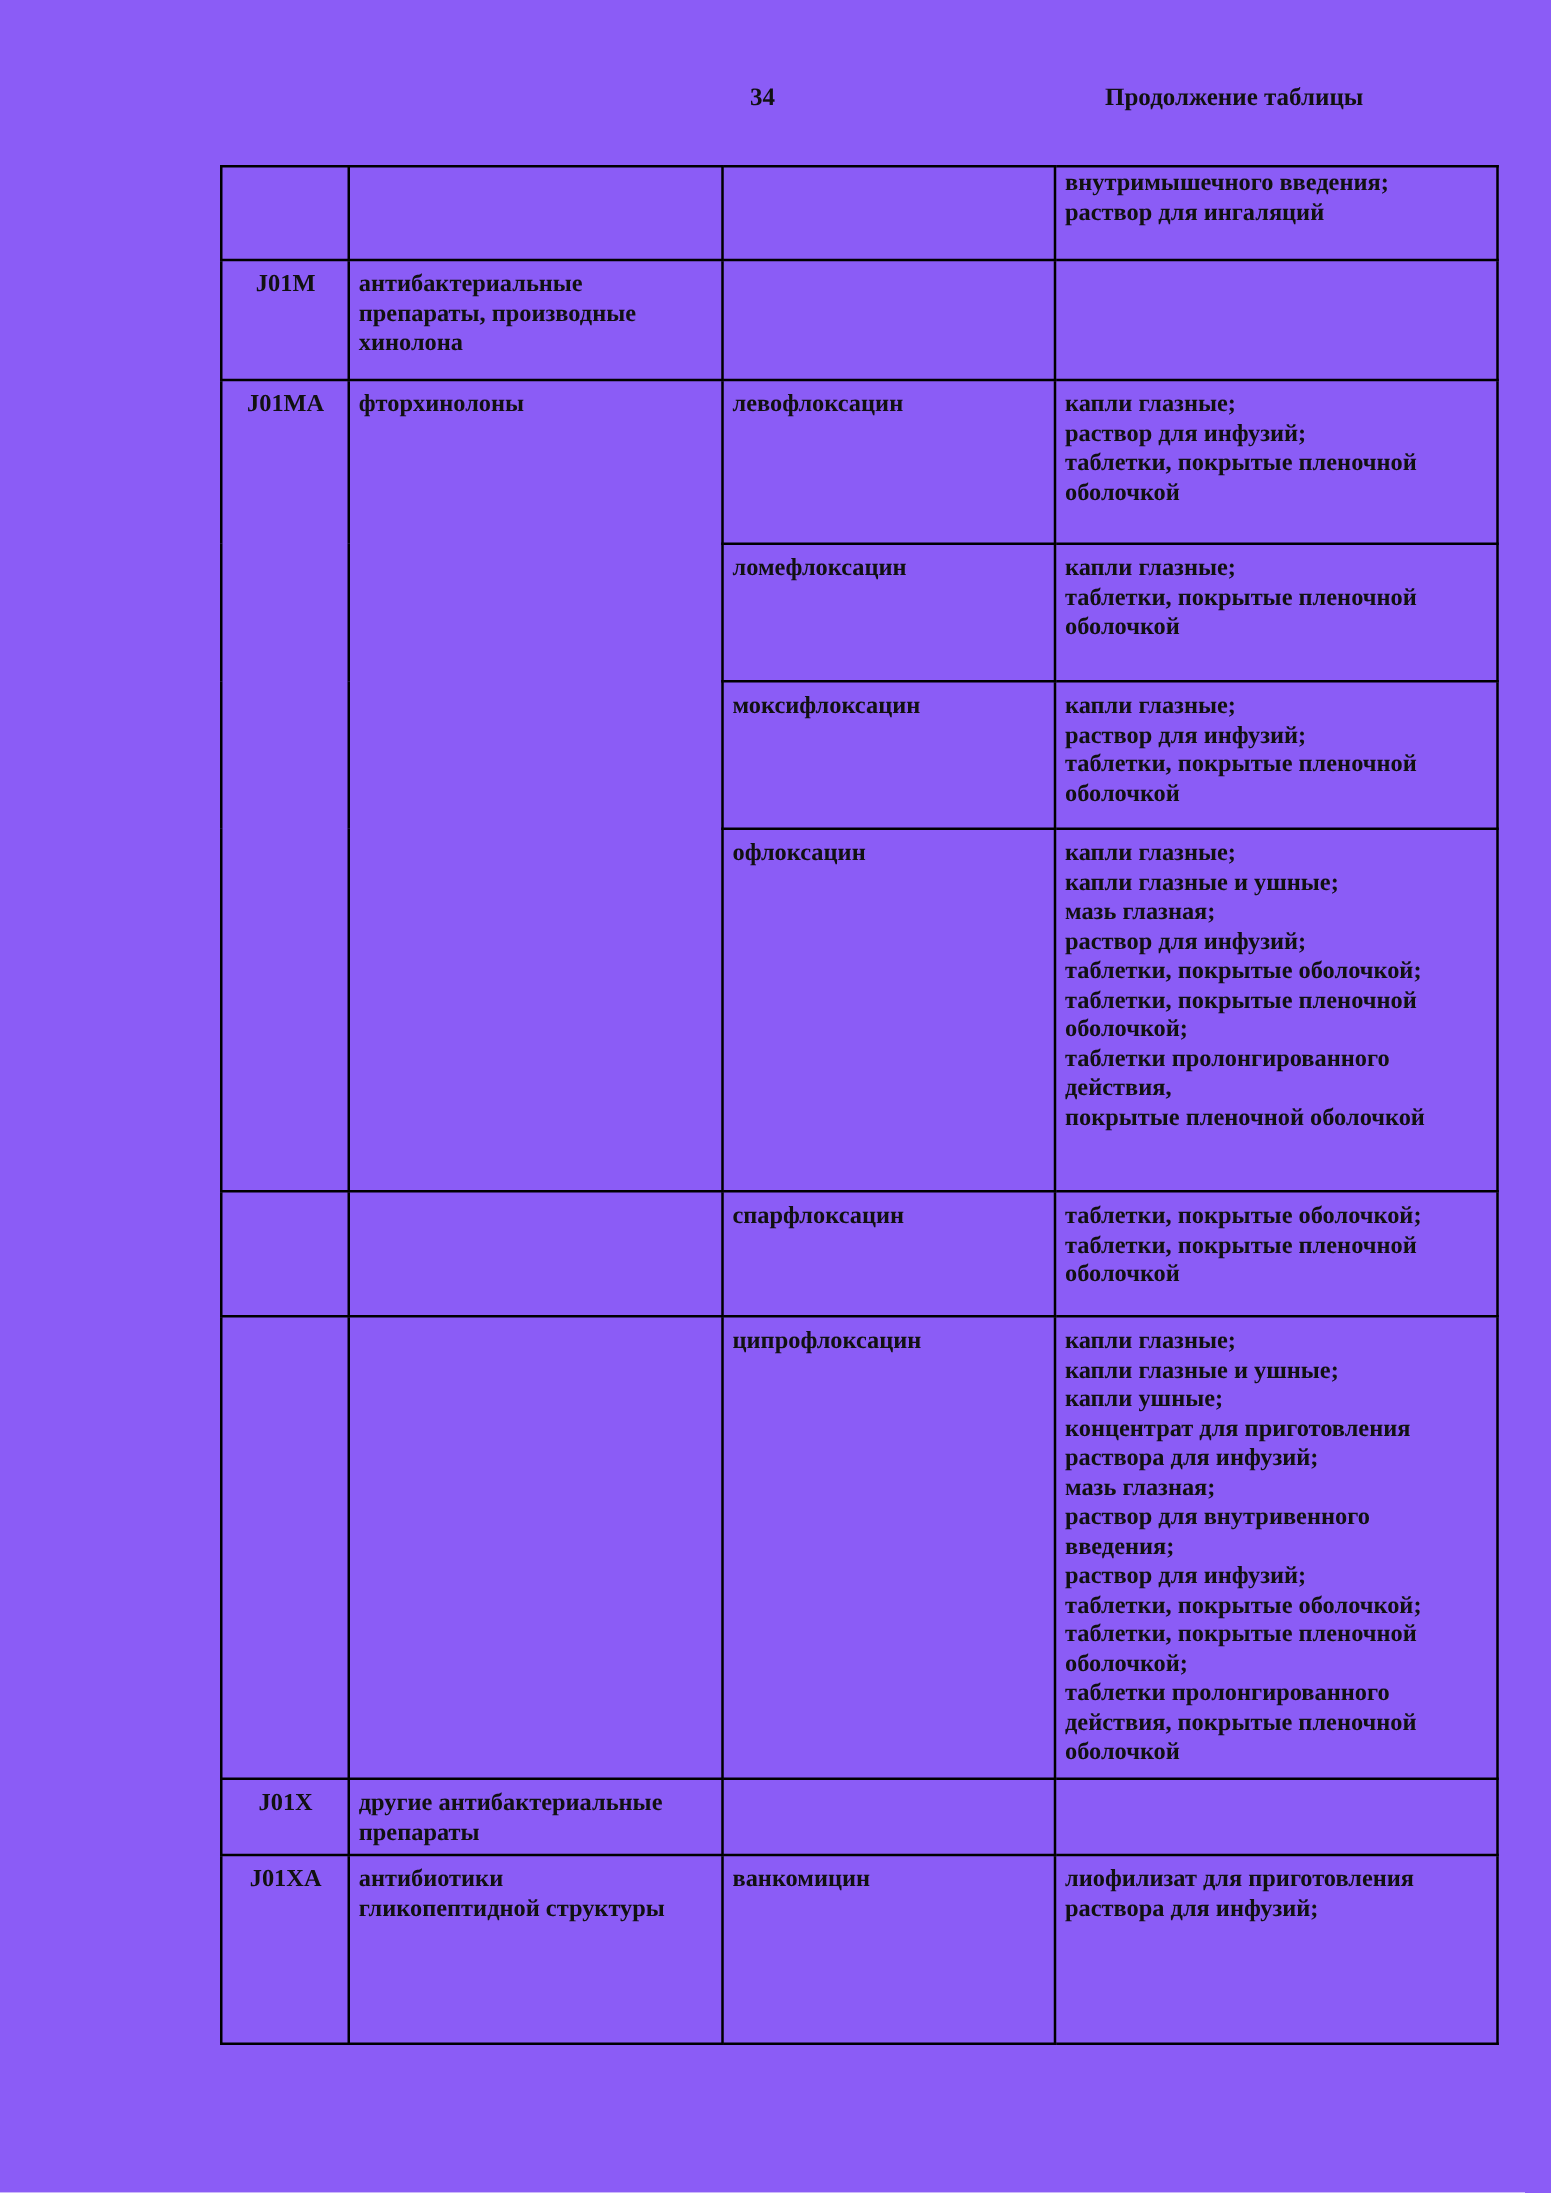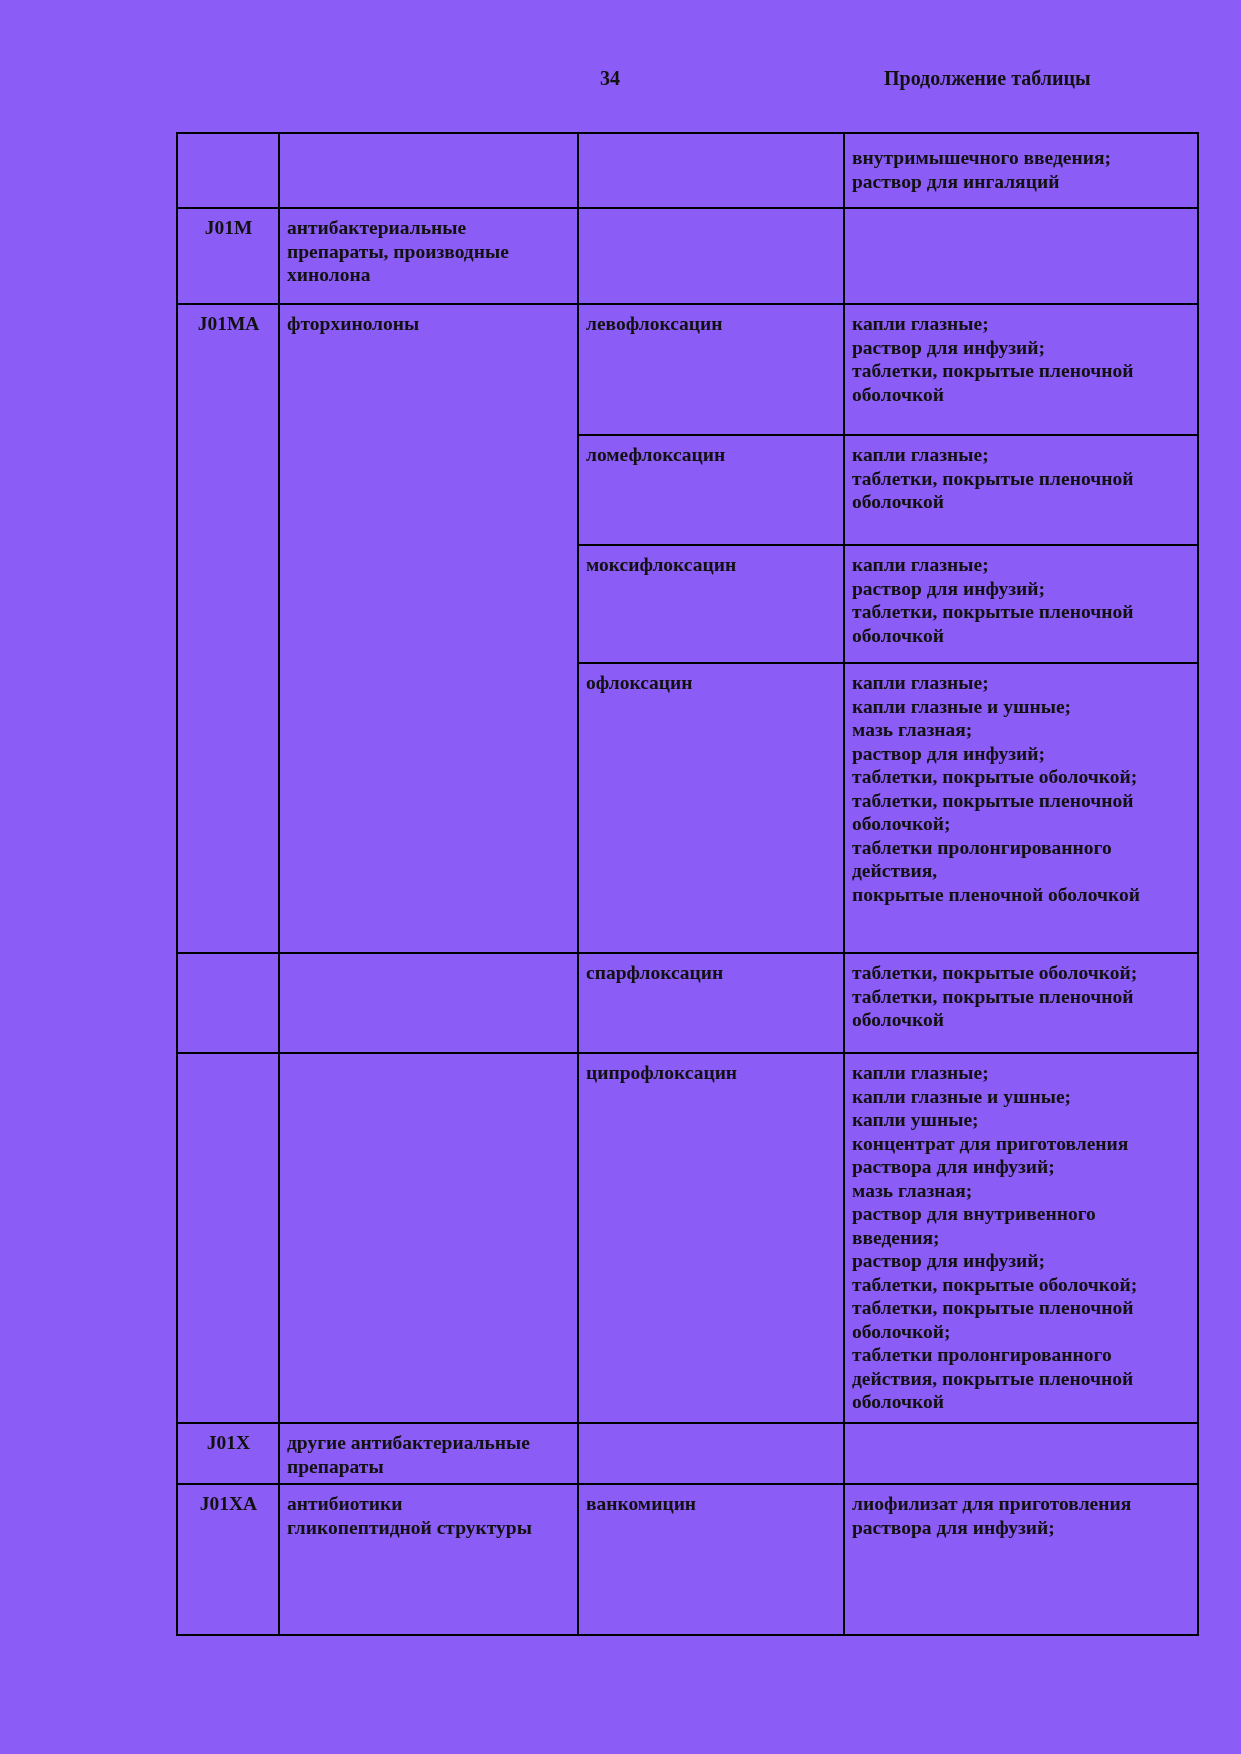--- a/index.html
+++ b/index.html
@@ -42,21 +42,21 @@
   table.drug-table td {
     border: 2px solid #000000;
     vertical-align: top;
     padding: 7px 6px 5px 7px;
     font-size: 19.5px;
     line-height: 23.5px;
     white-space: pre-line;
     overflow: hidden;
   }
   td.code-cell { text-align: center; padding-left: 2px; padding-right: 2px; }
-  tr.row-first td { padding-top: 12px; }
+  tr.row-first td { padding-top: 1px; }
 </style>
 </head>
 <body>
 
 <div class="page">
 
   <div class="page-number">34</div>
 
   <div class="continuation">Продолжение таблицы</div>
 

